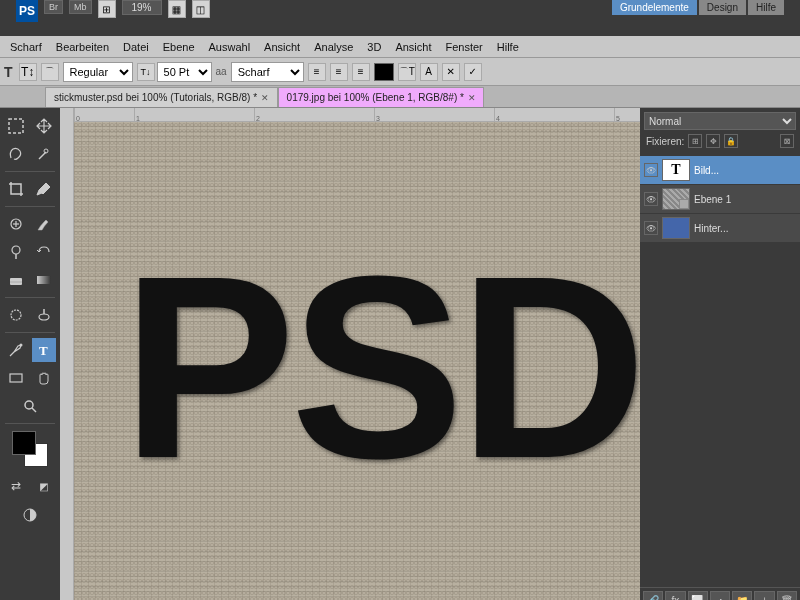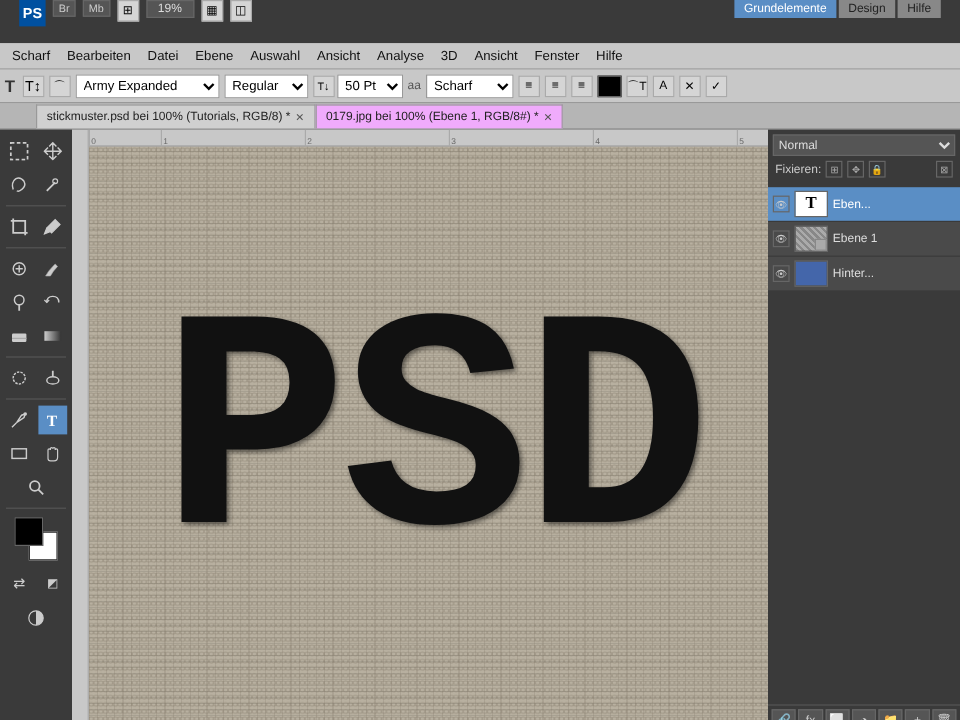--- a/index.html
+++ b/index.html
@@ -104,21 +104,21 @@
       font-size: 10px;
       cursor: pointer;
     }
 
     
     .tab-bar {
       height: 22px;
       background: #b5b5b5;
       display: flex;
       align-items: flex-end;
-      padding: 0 30px;
+      padding: 0 45px;
       border-bottom: 1px solid #888;
     }
     .doc-tab {
       background: #d0d0d0;
       border: 1px solid #999;
       border-bottom: none;
       padding: 2px 8px;
       font-size: 10px;
       color: #222;
       cursor: pointer;
@@ -218,26 +218,26 @@
       background-color: #b8b0a0;
       background-image:
         repeating-linear-gradient(90deg, rgba(140,130,115,0.3) 0px, rgba(140,130,115,0.3) 1px, transparent 1px, transparent 7px),
         repeating-linear-gradient(0deg, rgba(100,95,85,0.2) 0px, rgba(100,95,85,0.2) 1px, transparent 1px, transparent 5px);
       position: relative;
       display: flex;
       align-items: center;
       justify-content: flex-start;
     }
     .psd-text {
-      font-family: Liberation Mono, monospace;
+      font-family: Liberation Sans, sans-serif;
       font-size: 260px;
       font-weight: 900;
       color: #111;
       letter-spacing: -5px;
-      padding-left: 60px;
+      padding-left: 48px;
       line-height: 1;
       text-shadow: 2px 2px 4px rgba(0,0,0,0.5);
       user-select: none;
       
       -webkit-text-stroke: 0px;
     }
 
     
     .ruler-tick {
       position: absolute;
@@ -411,23 +411,20 @@
   <div class="menu-item">3D</div>
   <div class="menu-item">Ansicht</div>
   <div class="menu-item">Fenster</div>
   <div class="menu-item">Hilfe</div>
 </div>
 
 <div class="options-bar">
   <span class="opt-label">T</span>
   <div class="opt-icon" style="font-size:12px;">T↕</div>
   <div class="opt-icon">⌒</div>
-  <select class="opt-select" style="width:120px;">
-    <option>Army Expanded</option>
-  </select>
   <select class="opt-select" style="width:70px;">
     <option>Regular</option>
   </select>
   <div style="display:flex;align-items:center;gap:2px;">
     <div class="opt-icon" style="font-size:9px;">T↓</div>
     <select class="opt-select" style="width:55px;">
       <option>50 Pt</option>
     </select>
   </div>
   <span style="font-size:10px;color:#555;">aa</span>
@@ -677,21 +674,21 @@
       </div>
     </div>
 
     <div>
 
       <div class="layer-item active">
         <div class="layer-eye">👁</div>
         <div class="layer-thumb">
           <div class="layer-thumb-text">T</div>
         </div>
-        <span class="layer-name">Eben...</span>
+        <span class="layer-name">Bild...</span>
       </div>
 
       <div class="layer-item">
         <div class="layer-eye">👁</div>
         <div class="layer-thumb">
           <div style="position:relative;width:100%;height:100%;">
             <div class="layer-thumb-pattern"></div>
             <div style="position:absolute;bottom:0;right:0;width:10px;height:10px;background:#aaa;border:1px solid #888;"></div>
           </div>
         </div>

